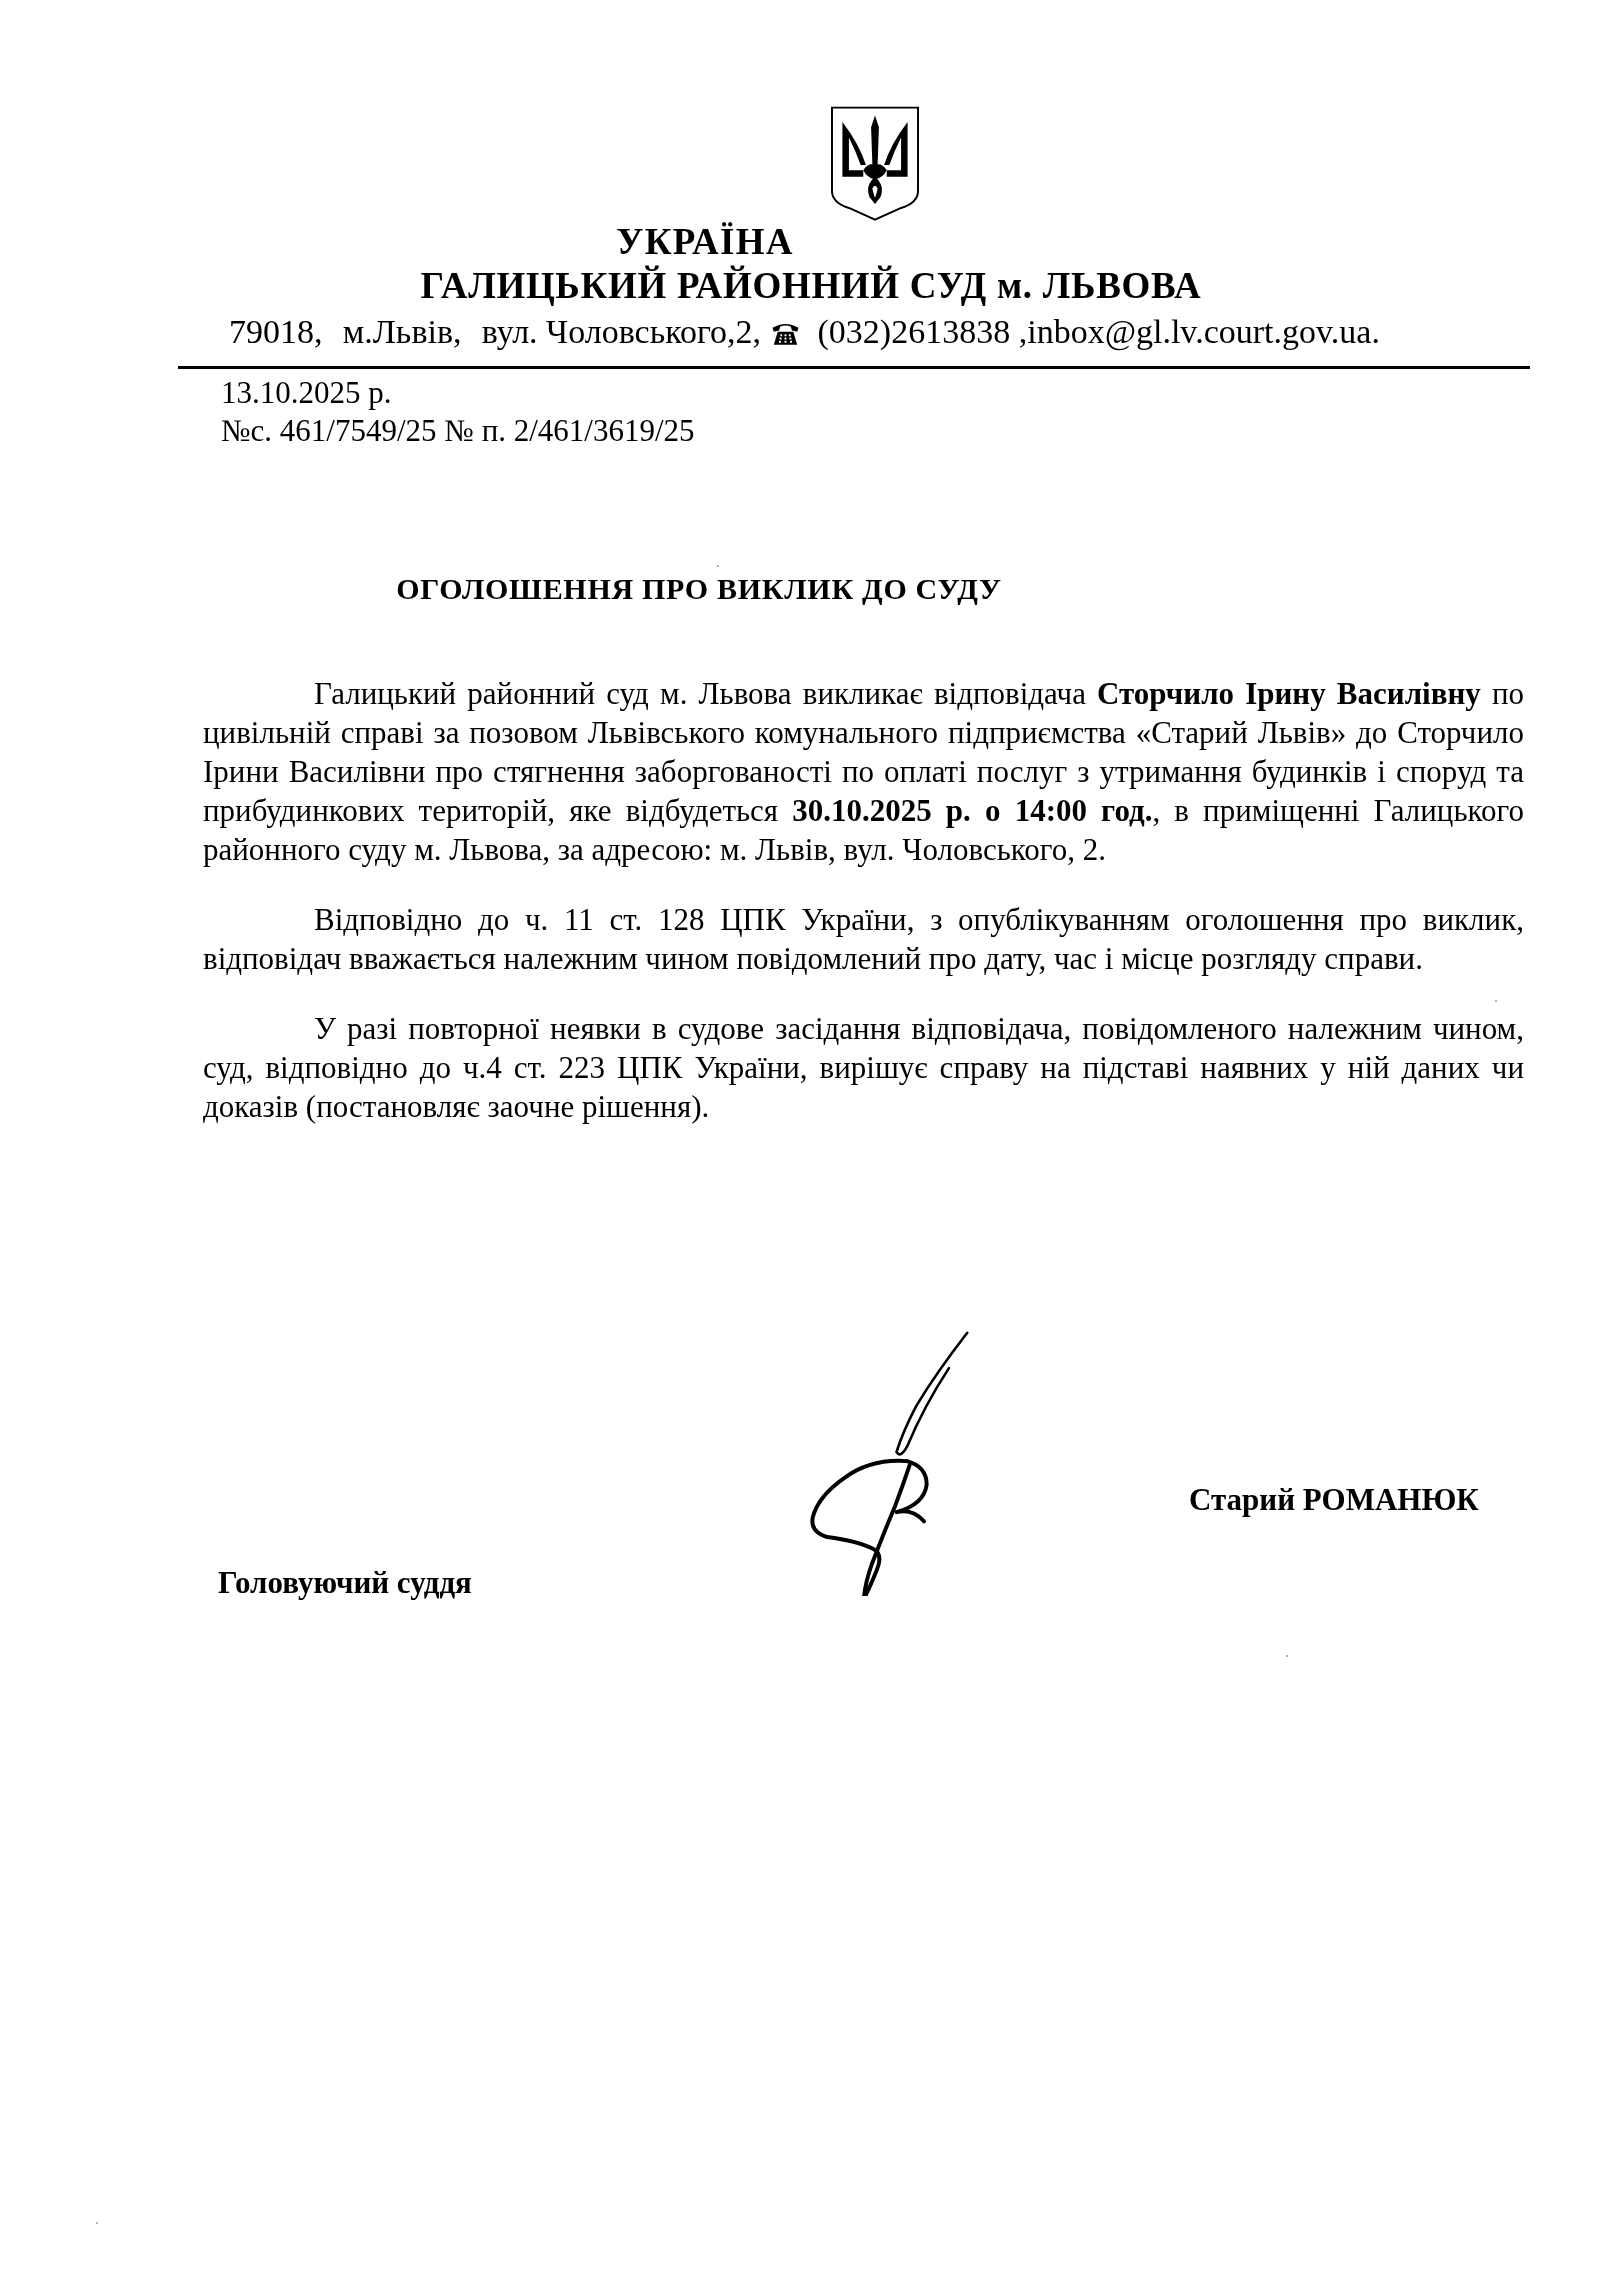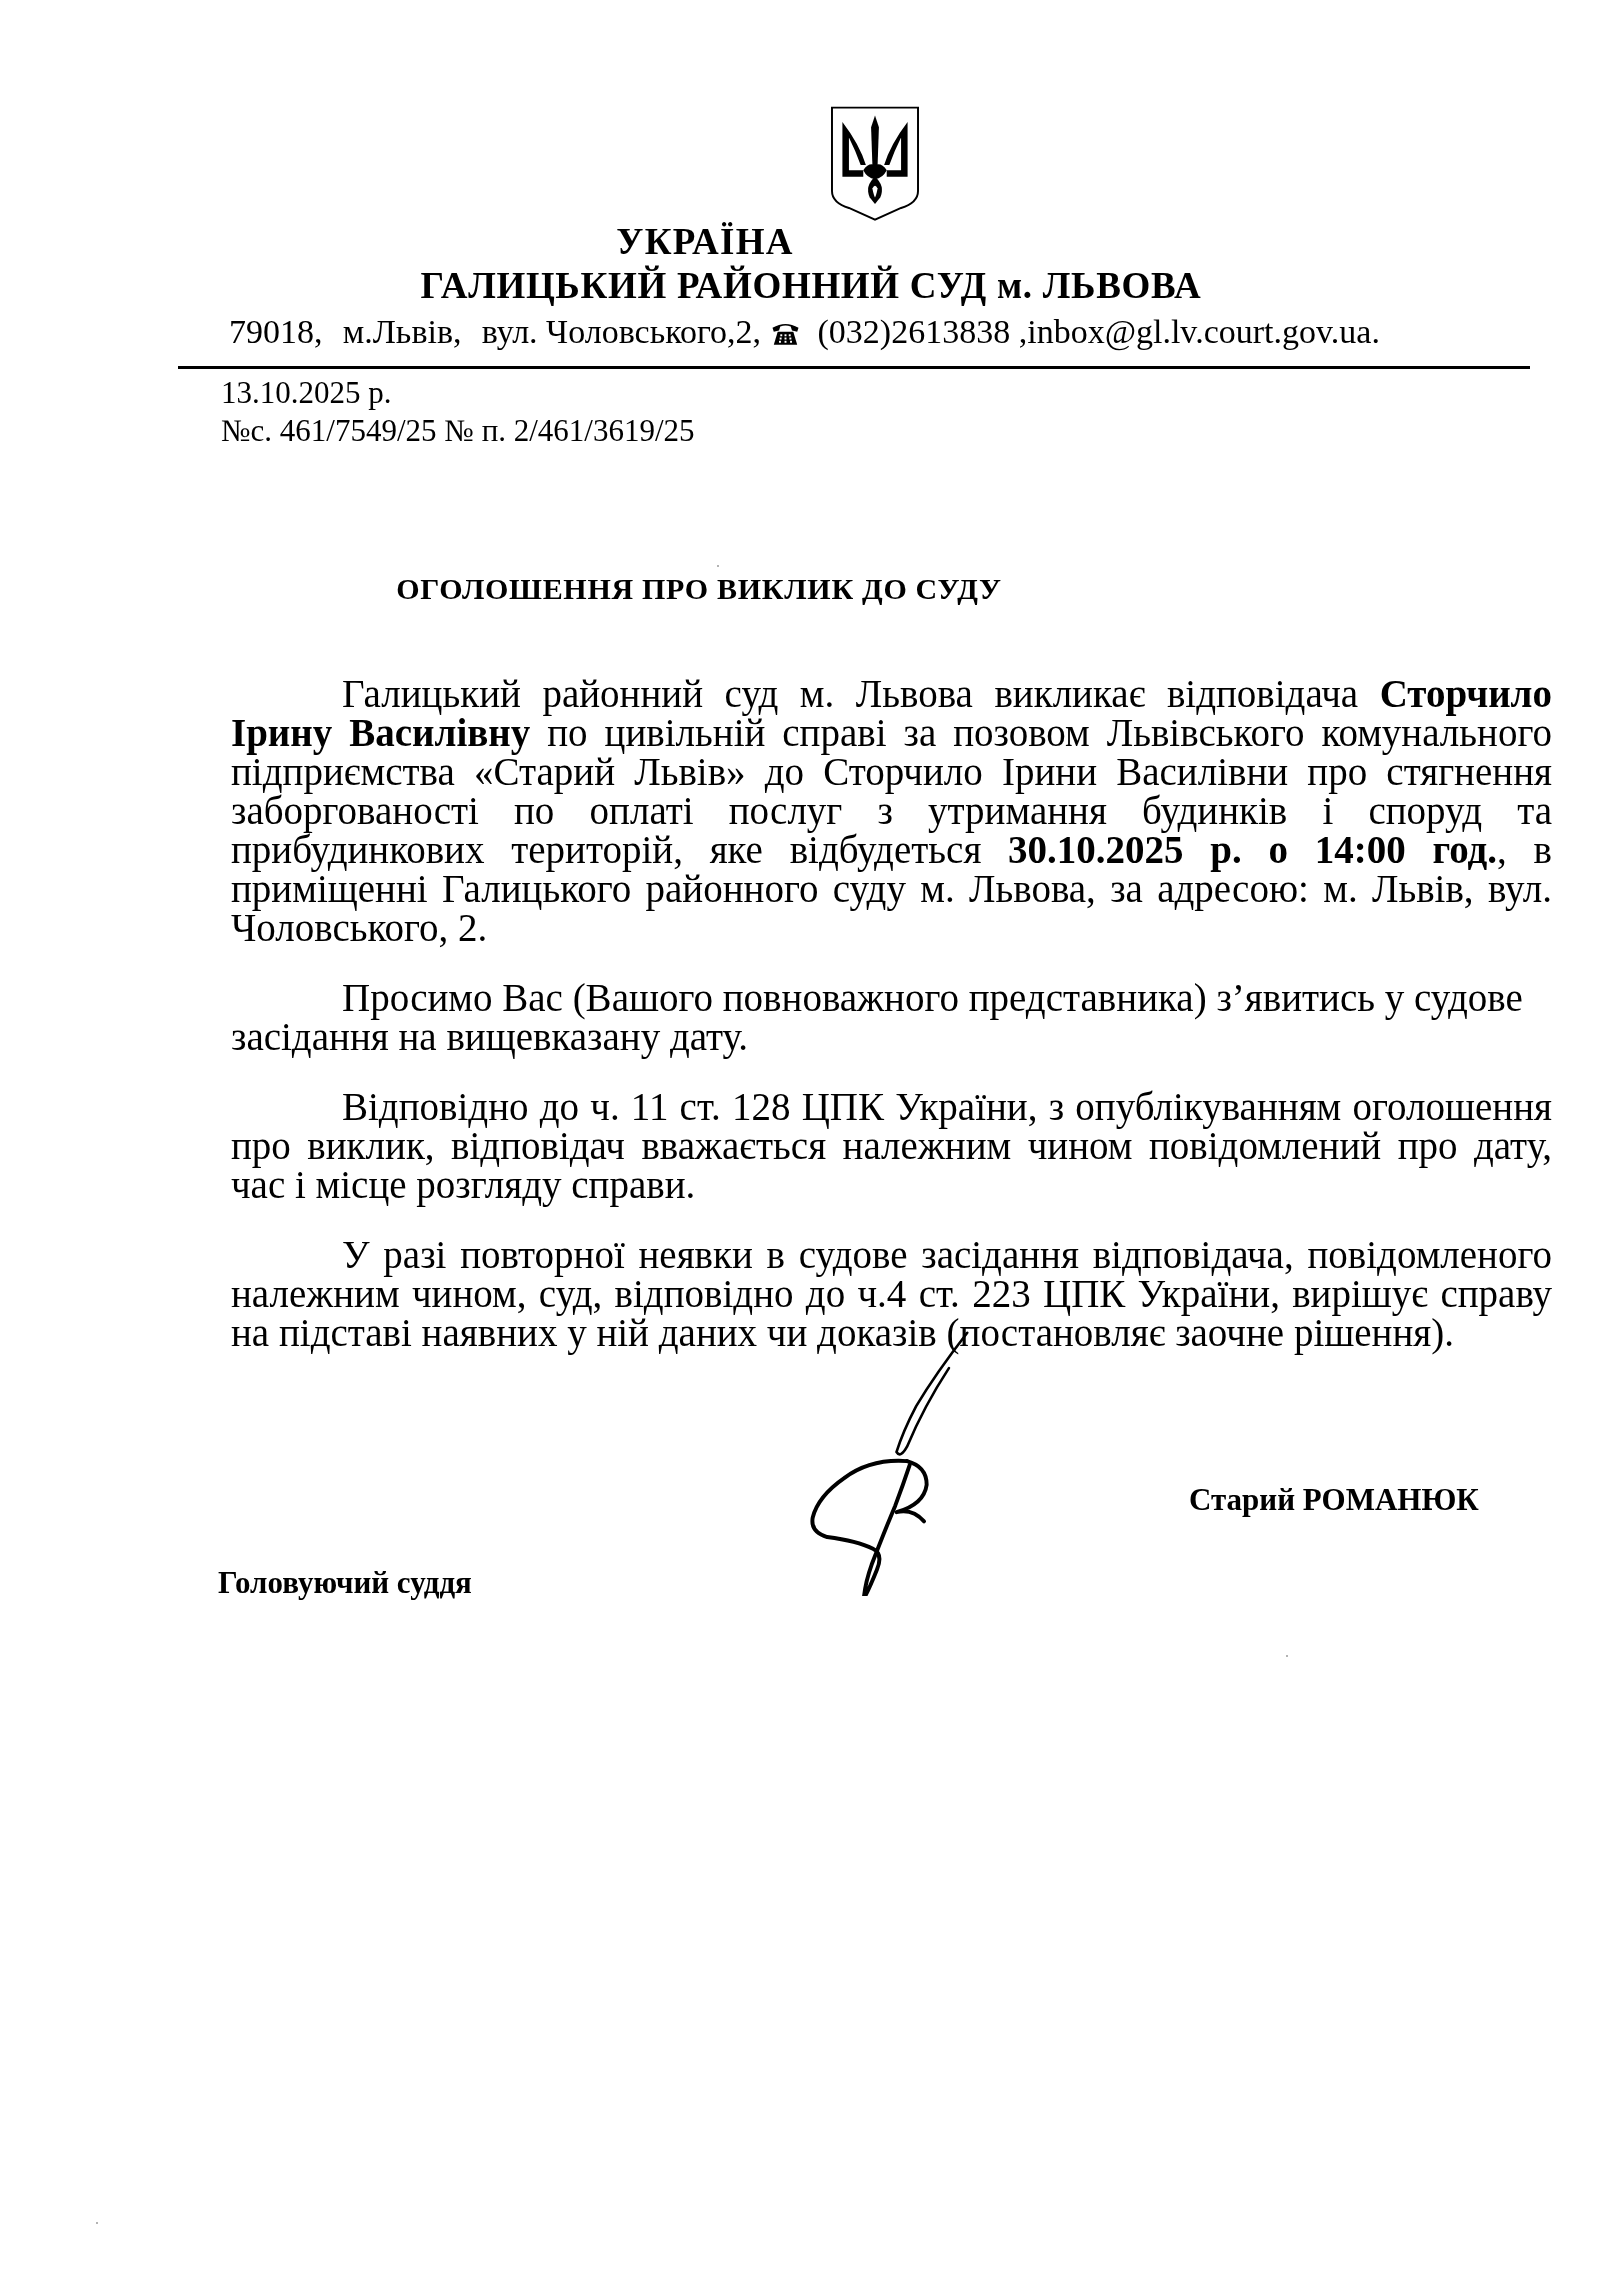--- a/index.html
+++ b/index.html
@@ -105,23 +105,22 @@
       font-size: 30px;
       line-height: 39px;
       letter-spacing: 0.7px;
     }
     
     .body {
       position: absolute;
       left: 203px;
       top: 674px;
       width: 1321px;
-      font-size: 39px;
-      line-height: 39px;
-      margin-left: 28px;
+      font-size: 31px;
+      line-height: 39px;
     }
     .para {
       text-align: justify;
       text-indent: 111px;
       margin: 0 0 31px 0;
       line-height: 39px;
     }
     .para b { font-weight: bold; }
     .para.p2 { text-align: left; }
     .para.p1 { line-height: 39px; }
@@ -209,21 +208,20 @@
   <div class="rule"></div>
 
   <div class="meta-date">13.10.2025 р.</div>
   <div class="meta-case">№с. 461/7549/25 № п. 2/461/3619/25</div>
 
   <div class="doc-title">ОГОЛОШЕННЯ ПРО ВИКЛИК ДО СУДУ</div>
 
   <div class="body">
     <p class="para p1"><span>Галицький районний суд м. Львова викликає відповідача </span><b>Сторчило Ірину Василівну</b><span> по цивільній справі за позовом Львівського комунального підприємства «Старий Львів» до Сторчило Ірини Василівни про стягнення заборгованості по оплаті послуг з утримання будинків і споруд та прибудинкових територій, яке відбудеться </span><b>30.10.2025 р. о 14:00 год.</b><span>, в приміщенні Галицького районного суду м. Львова, за адресою: м. Львів, вул. Чоловського, 2.</span></p>
 
-    <p class="para p2">Просимо Вас (Вашого повноважного представника) з’явитись у судове засідання на вищевказану дату.</p>
 
     <p class="para p3">Відповідно до ч. 11 ст. 128 ЦПК України, з опублікуванням оголошення про виклик, відповідач вважається належним чином повідомлений про дату, час і місце розгляду справи.</p>
 
     <p class="para p4">У разі повторної неявки в судове засідання відповідача, повідомленого належним чином, суд, відповідно до ч.4 ст. 223 ЦПК України, вирішує справу на підставі наявних у ній даних чи доказів (постановляє заочне рішення).</p>
   </div>
 
   <div class="sig-title">Головуючий суддя</div>
 
   <svg class="signature" viewBox="0 0 360 420">
     <path d="M298 18 Q250 80 220 130 Q200 168 190 200 Q196 210 206 192 Q232 130 270 72" fill="none" stroke="#000" stroke-width="4" stroke-linecap="round"></path>

